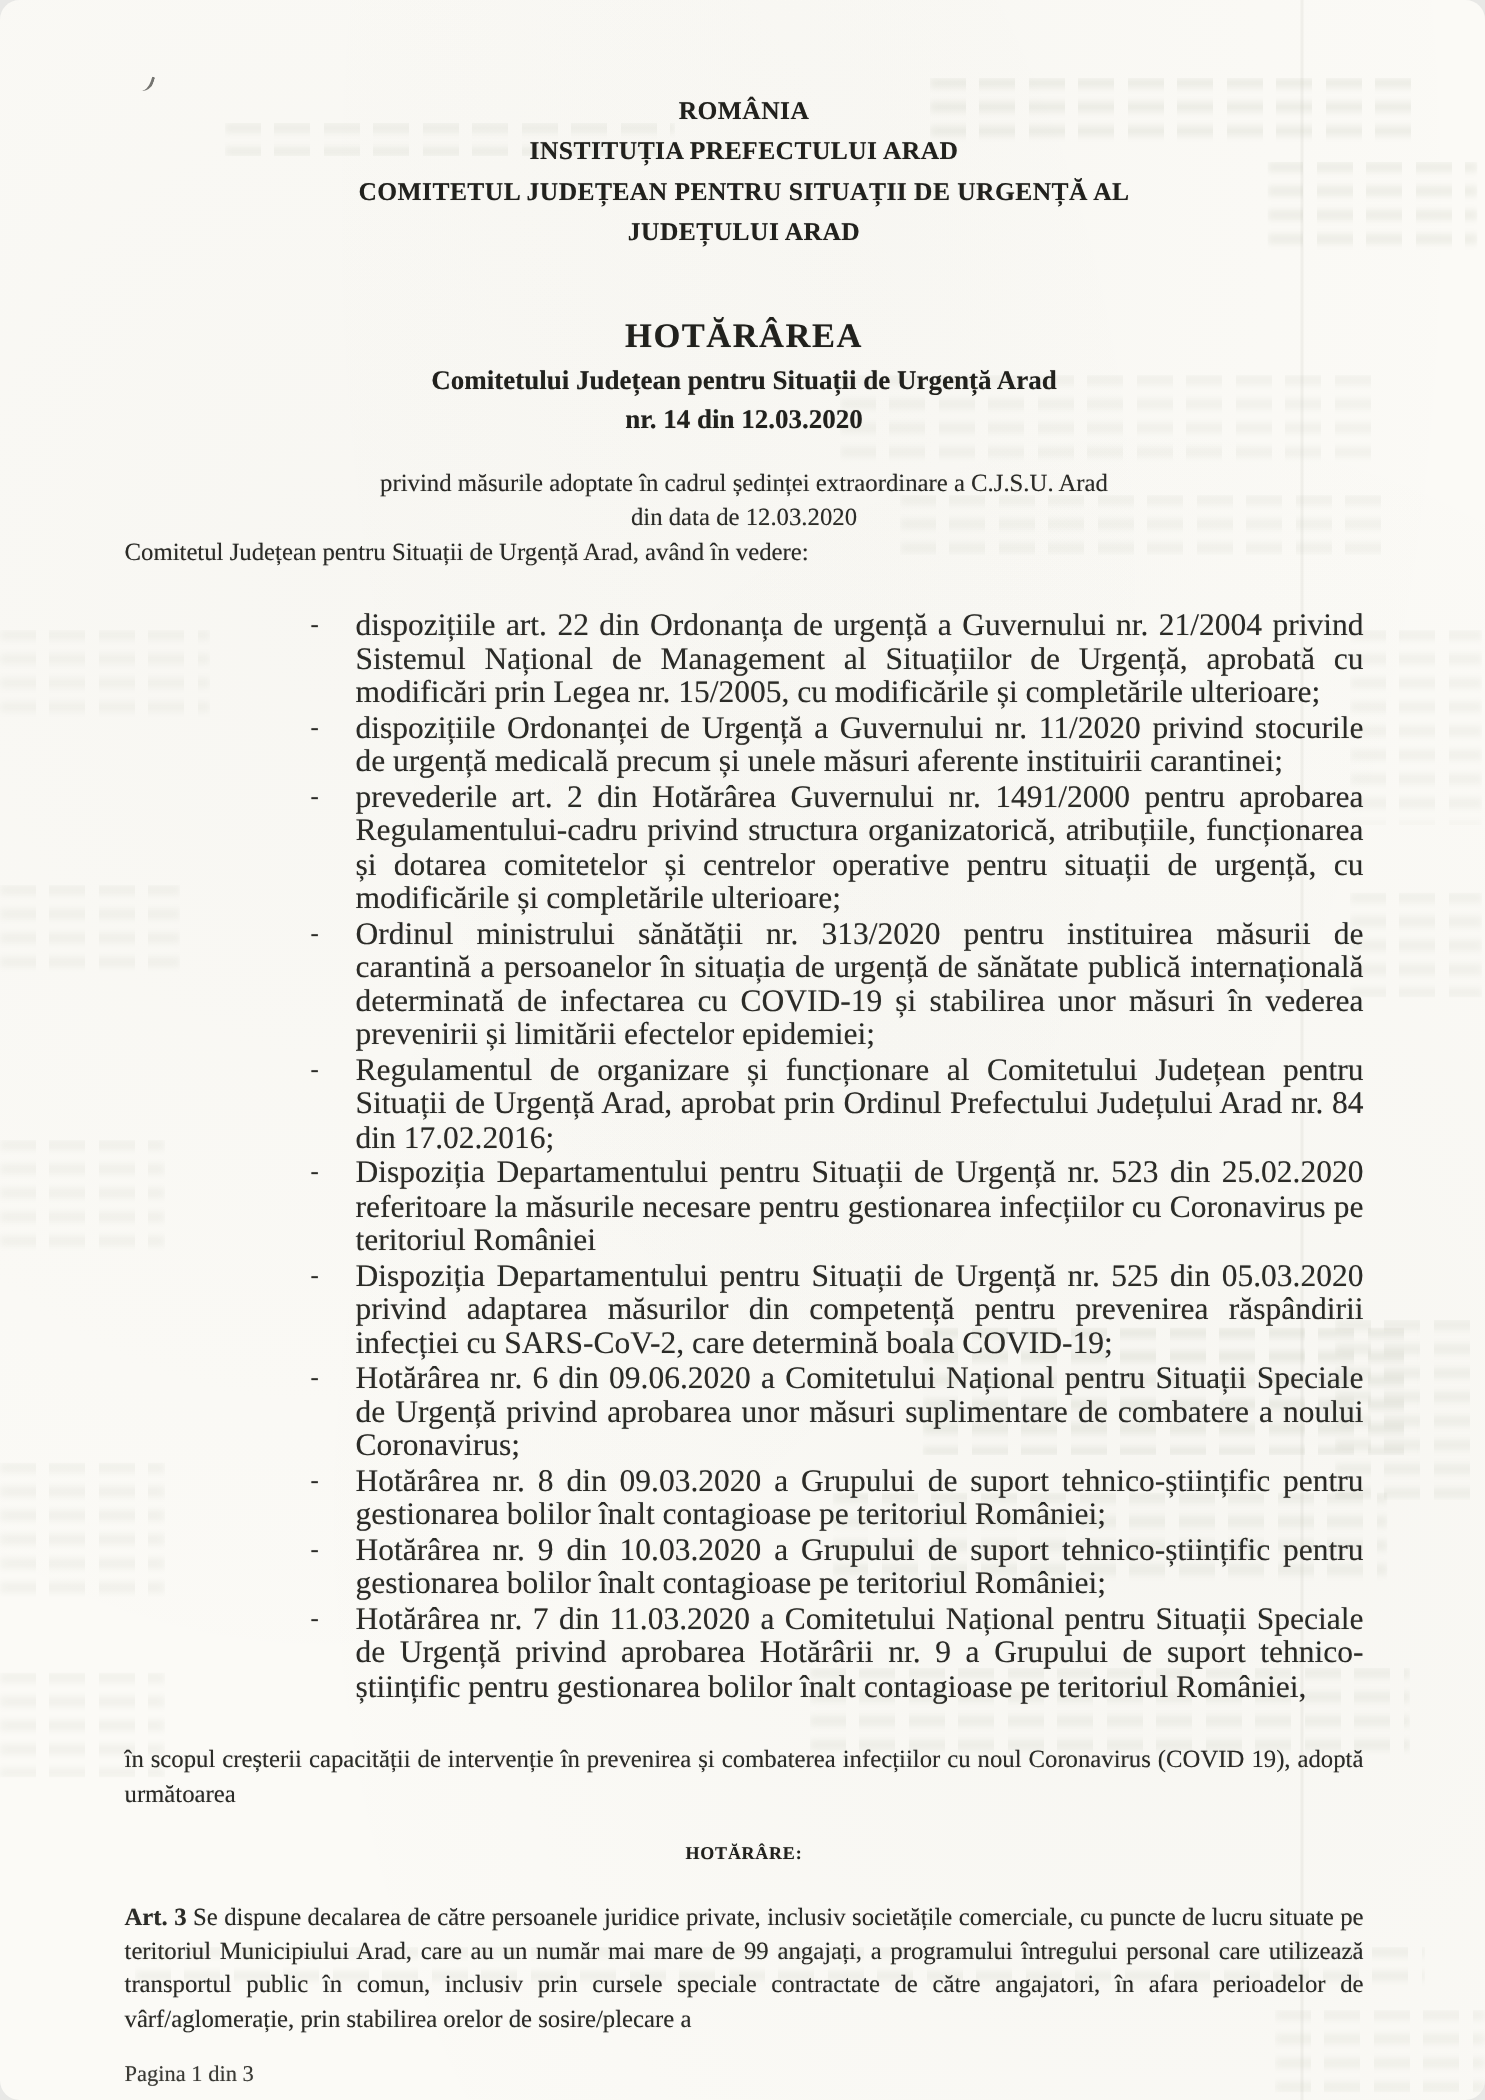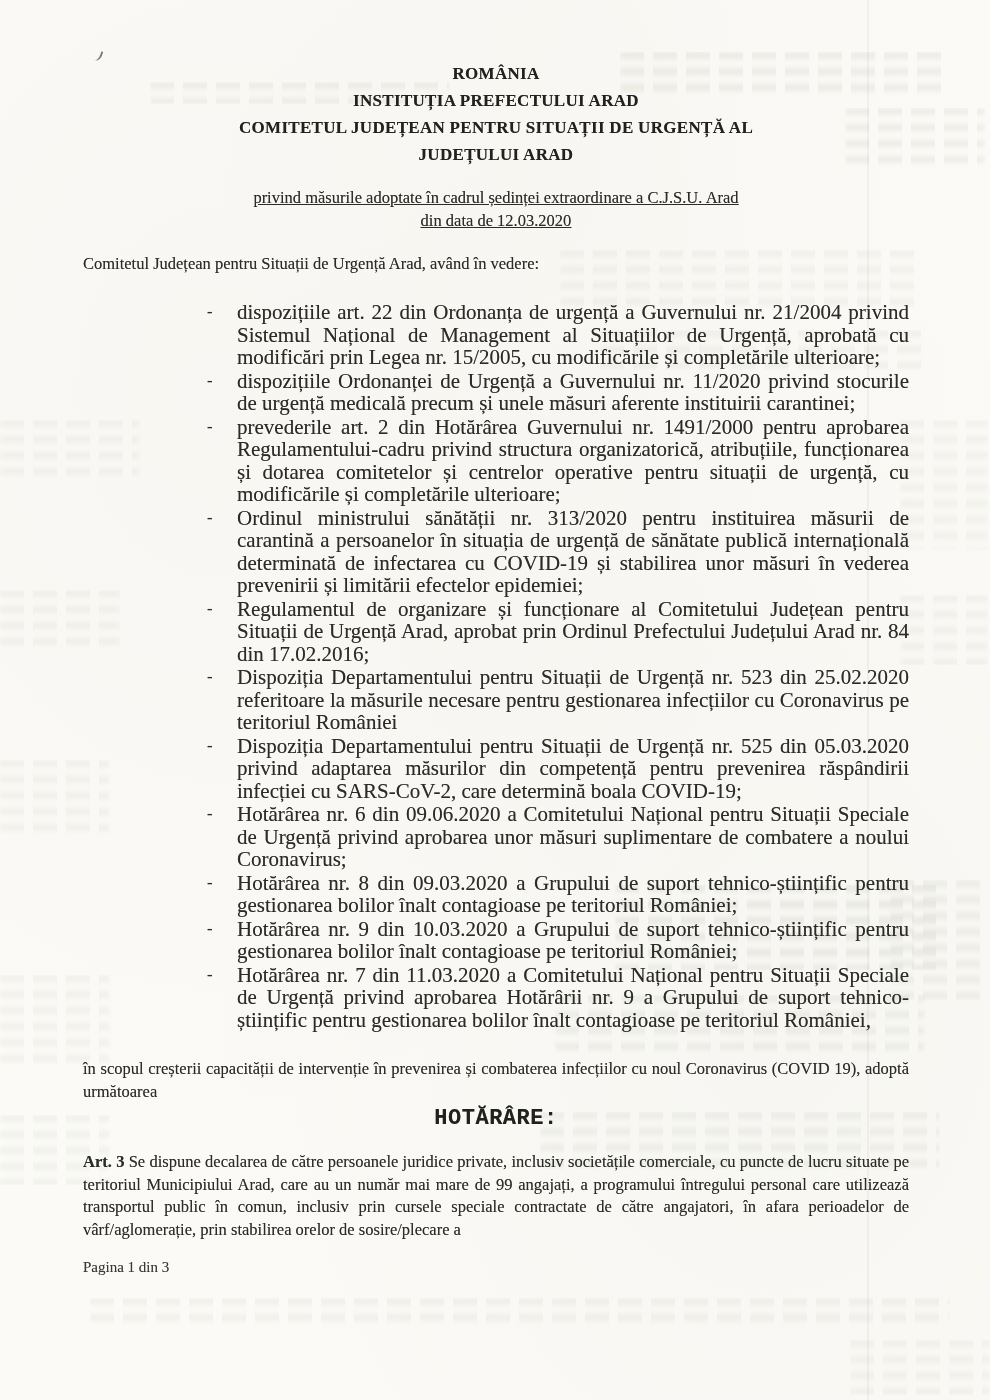--- a/index.html
+++ b/index.html
@@ -8,39 +8,40 @@
     width:990px;height:1400px;
     margin:0 auto;
     background:
       radial-gradient(ellipse at 22% 28%, rgba(80,80,60,0.018), transparent 55%),
       radial-gradient(ellipse at 78% 72%, rgba(80,85,60,0.022), transparent 55%),
       radial-gradient(ellipse at 60% 10%, rgba(90,90,70,0.015), transparent 50%),
       #fbfaf6;
     overflow:hidden;
     font-family:"Liberation Serif", serif;
     color:#2b2b27;
+    border-radius:13px;
   }
   .content{position:absolute;left:83px;top:60px;width:826px;}
   .txt{text-shadow:0 0 0.5px rgba(40,40,35,0.45);}
 
   .header{ text-align:center; font-weight:bold; font-size:17px; line-height:27px;
     letter-spacing:0.3px; color:#21211d;}
   .title-block{margin-top:40px;text-align:center;color:#21211d;}
   .title-main{font-weight:bold;font-size:23px;line-height:32px;letter-spacing:1px;}
   .title-org{font-weight:bold;font-size:18px;line-height:26px;}
   .title-number{font-weight:bold;font-size:18px;line-height:26px;}
-  .subject{margin-top:18px;text-align:center;font-size:16.5px;line-height:23px;text-decoration:underline;}
-  .intro{margin-top:20px;font-size:16.5px;line-height:23px;}
+  .subject{margin-top:18px;text-align:center;font-size:16.5px;line-height:23px;}
+  .intro{font-size:16.5px;line-height:23px;}
   .list{margin-top:26px;padding-left:124px;}
   .item{display:flex;margin:0 0 1px 0;}
   .item .dash{flex:0 0 30px;font-size:16.5px;line-height:22.5px;}
   .item .item-text{flex:1;font-size:21px;line-height:22.5px;text-align:justify;}
   .purpose{margin-top:26px;font-size:16.5px;line-height:23px;text-align:justify;}
-  .decision-heading{margin-top:4px;text-align:center;font-weight:bold;font-size:22px;
-    line-height:24px;color:#21211d;letter-spacing:0.5px;font-family:Liberation Mono, monospace;}
+  .decision-heading{margin-top:16px;text-align:center;font-weight:bold;font-size:12px;
+    line-height:24px;color:#21211d;letter-spacing:0.5px;}
   .article{margin-top:20px;font-size:16.5px;line-height:22.5px;text-align:justify;}
   .article .art-label{font-weight:bold;}
   .page-footer{margin-top:18px;text-align:left;font-size:15px;color:#3a3a35;}
 
   
   .bleed{
     position:absolute;
     background-image:repeating-linear-gradient(to bottom,#8d957c 0 7px,transparent 7px 16px);
     -webkit-mask-image:repeating-linear-gradient(to right,#000 0 24px,transparent 24px 33px);
     mask-image:repeating-linear-gradient(to right,#000 0 24px,transparent 24px 33px);
@@ -82,20 +83,25 @@
 
   <div class="content">
 
     <div class="header txt">
       <div>ROMÂNIA</div>
       <div>INSTITUȚIA PREFECTULUI ARAD</div>
       <div>COMITETUL JUDEȚEAN PENTRU SITUAȚII DE URGENȚĂ AL</div>
       <div>JUDEȚULUI ARAD</div>
     </div>
 
+    <div class="title-block txt">
+      <div class="title-main">HOTĂRÂREA</div>
+      <div class="title-org">Comitetului Județean pentru Situații de Urgență Arad</div>
+      <div class="title-number">nr. 14 din 12.03.2020</div>
+    </div>
 
     <div class="subject txt">
       <div>privind măsurile adoptate în cadrul ședinței extraordinare a C.J.S.U. Arad</div>
       <div>din data de 12.03.2020</div>
     </div>
 
     <div class="intro txt">Comitetul Județean pentru Situații de Urgență Arad, având în vedere:</div>
 
     <div class="list">
       <div class="item txt">

